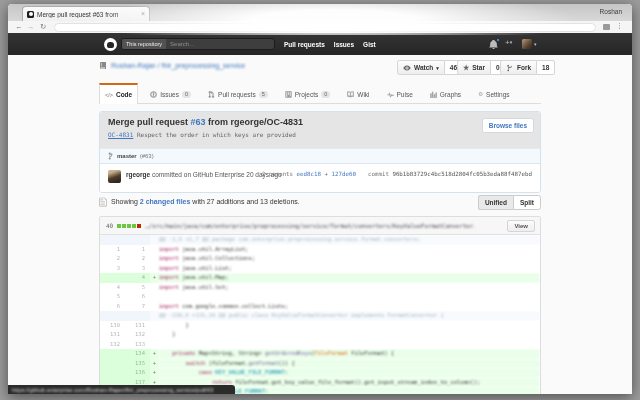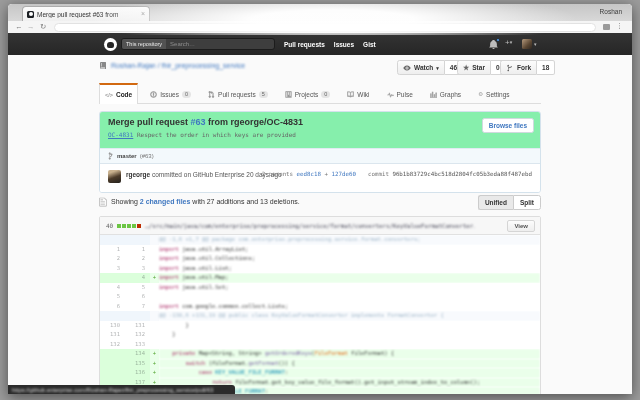--- a/index.html
+++ b/index.html
@@ -80,21 +80,21 @@
           border-top:2px solid transparent; cursor:pointer; white-space:nowrap; }
   .rtab.act { background:#fff; border:1px solid #ddd; border-top:2px solid #d26911; border-bottom:none;
               margin-bottom:-1px; color:#222; font-weight:bold; }
   .ricon { color:#999; font-size:5.5px; display:inline-flex; }
   .ricon svg { width:7px; height:7px; fill:#999; stroke:#999; }
   .pill { background:#e4e4e4; border-radius:5px; font-size:5.5px; color:#666; padding:0.5px 3px; }
 
   
   .cbox { position:absolute; top:56px; left:91px; width:442px; border:1px solid #d4e2ec;
           border-radius:3px; background:#fff; overflow:hidden; }
-  .chead { background:#86efac; padding:5px 8px 4px 8px; position:relative; min-height:36px; }
+  .chead { background:#e5e5e5; padding:5px 8px 4px 8px; position:relative; min-height:36px; }
   .ctitle { font-size:9px; font-weight:bold; color:#333; }
   .ctitle .num { color:#4078c0; }
   .cdesc { margin-top:4px; font-size:6px; color:#666; font-family:"DejaVu Sans Mono", monospace; }
   .cdesc .lnk { color:#4078c0; text-decoration:underline; }
   .browse { position:absolute; right:6px; top:6px; font-size:6.5px; font-weight:bold; color:#4078c0;
             background:#fff; border:1px solid #d0d9de; border-radius:2.5px; padding:3px 6px; cursor:pointer; }
   .cbranch { background:#f3f9fc; border-top:1px solid #e0ebf2; padding:3px 8px; display:flex;
              align-items:center; gap:3px; font-size:6px; color:#777; }
   .cbranch svg { width:6px; height:8px; fill:#999; }
   .cbranch b { color:#444; }

